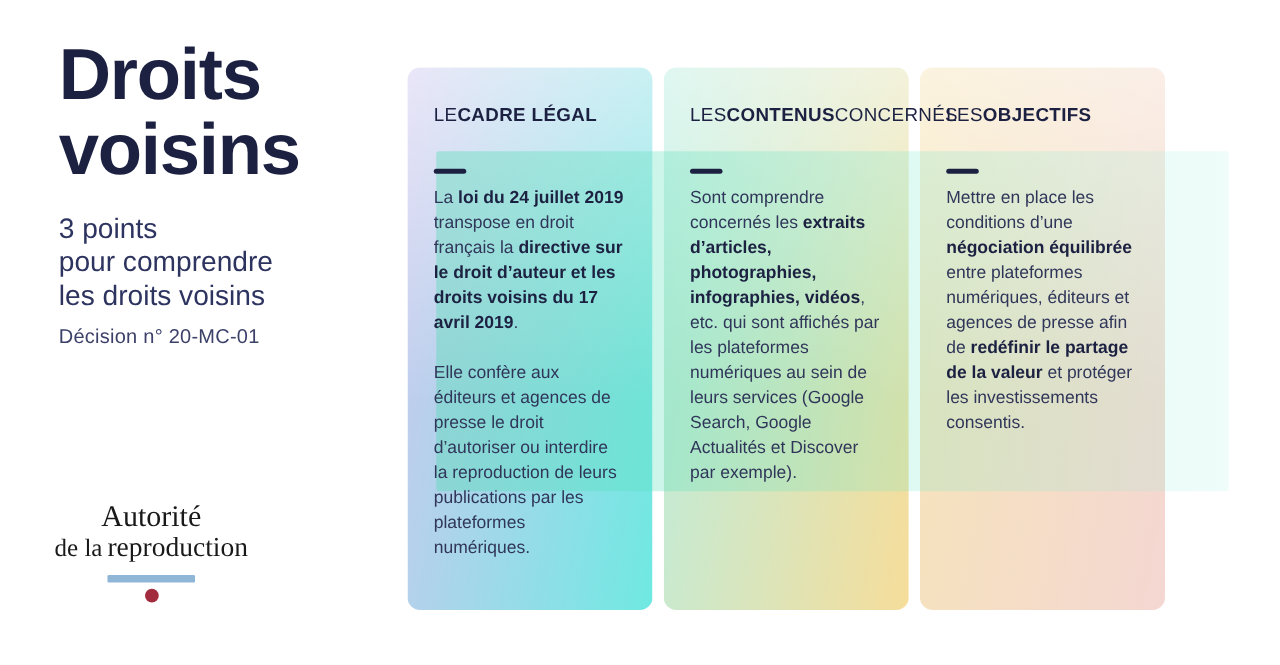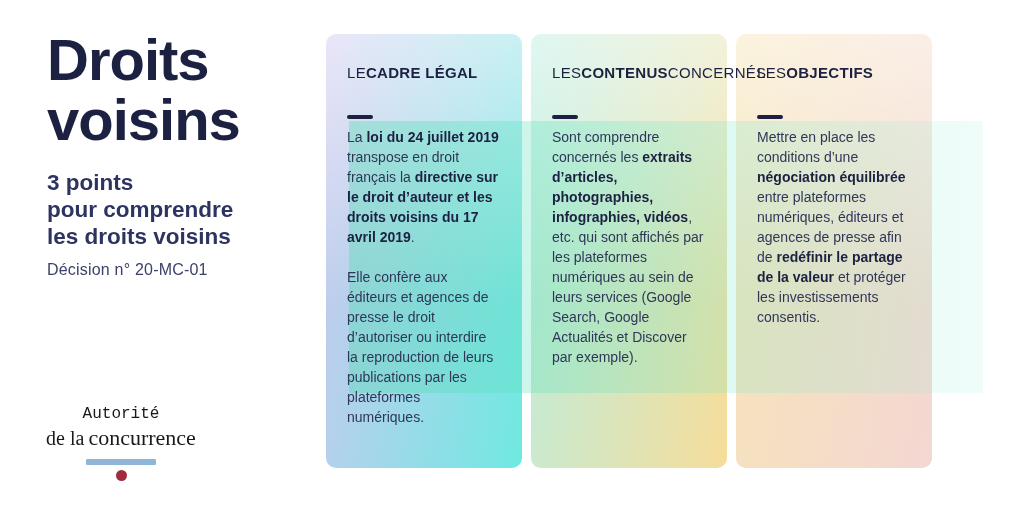--- a/index.html
+++ b/index.html
@@ -10,38 +10,38 @@
   }
 
   
   .left-col { position:absolute; left:47px; top:30px; width:265px; }
   .main-title {
     font-size:58px; line-height:60px; font-weight:bold;
     letter-spacing:-1px; color:#1c2142;
   }
   .subtitle {
     margin-top:19px; font-size:22.5px; line-height:27px;
-    color:#2e3460; white-space:pre-line; font-weight:700;
+    color:#2e3460; white-space:pre-line; font-weight:400;
   }
   .decision {
     margin-top:11px; font-size:16px; color:#3c4169; letter-spacing:.2px;
   }
 
   
   .logo { position:absolute; left:40px; top:403px; width:162px; text-align:center; }
-  .logo-l1 { font-family:Liberation Mono, monospace; font-size:16px; color:#191919; line-height:22px; }
+  .logo-l1 { font-family:Liberation Serif, serif; font-size:24px; color:#191919; line-height:22px; }
   .logo-l2 { font-family:"Liberation Serif", serif; color:#191919; line-height:24px; margin-top:1px; }
   .logo-l2 .small { font-size:20px; }
   .logo-l2 .big { font-size:22px; }
   .logo-bar { width:70px; height:6px; margin:7px auto 0; border-radius:1px; }
   .logo-dot { width:11px; height:11px; border-radius:50%; margin:5px auto 0; }
 
   
   .cards {
-    position:absolute; left:326px; top:34px; width:606px; height:434px;
+    position:absolute; left:326px; top:54px; width:606px; height:434px;
     display:flex; gap:9px;
   }
   .card {
     width:196px; height:434px; border-radius:10px;
     padding:30px 21px 0 21px; position:relative;
   }
   .card-inner { position:relative; z-index:10; }
   .card-header {
     min-height:40px; font-size:15px; line-height:18px;
     letter-spacing:.3px; color:#1c2142; font-weight:400;
@@ -70,21 +70,21 @@
       <div>voisins</div>
     </div>
     <div class="subtitle">3 points
 pour comprendre
 les droits voisins</div>
     <div class="decision">Décision n° 20-MC-01</div>
   </div>
 
   <div class="logo">
     <div class="logo-l1">Autorité</div>
-    <div class="logo-l2"><span class="small">de la</span> <span class="big">concurrence</span></div>
+    <div class="logo-l2"><span class="small">de la</span> <span class="big">reproduction</span></div>
     <div class="logo-bar" style="background: rgb(143, 181, 215);"></div>
     <div class="logo-dot" style="background: rgb(162, 44, 62);"></div>
   </div>
 
   <div class="cards">
 
     <div class="card" style="background: linear-gradient(rgba(255, 255, 255, 0.55), rgba(255, 255, 255, 0) 62%), linear-gradient(100deg, rgb(207, 200, 239), rgb(111, 233, 226));">
       <div class="card-inner">
         <div class="card-header">
             <span>LE </span>

